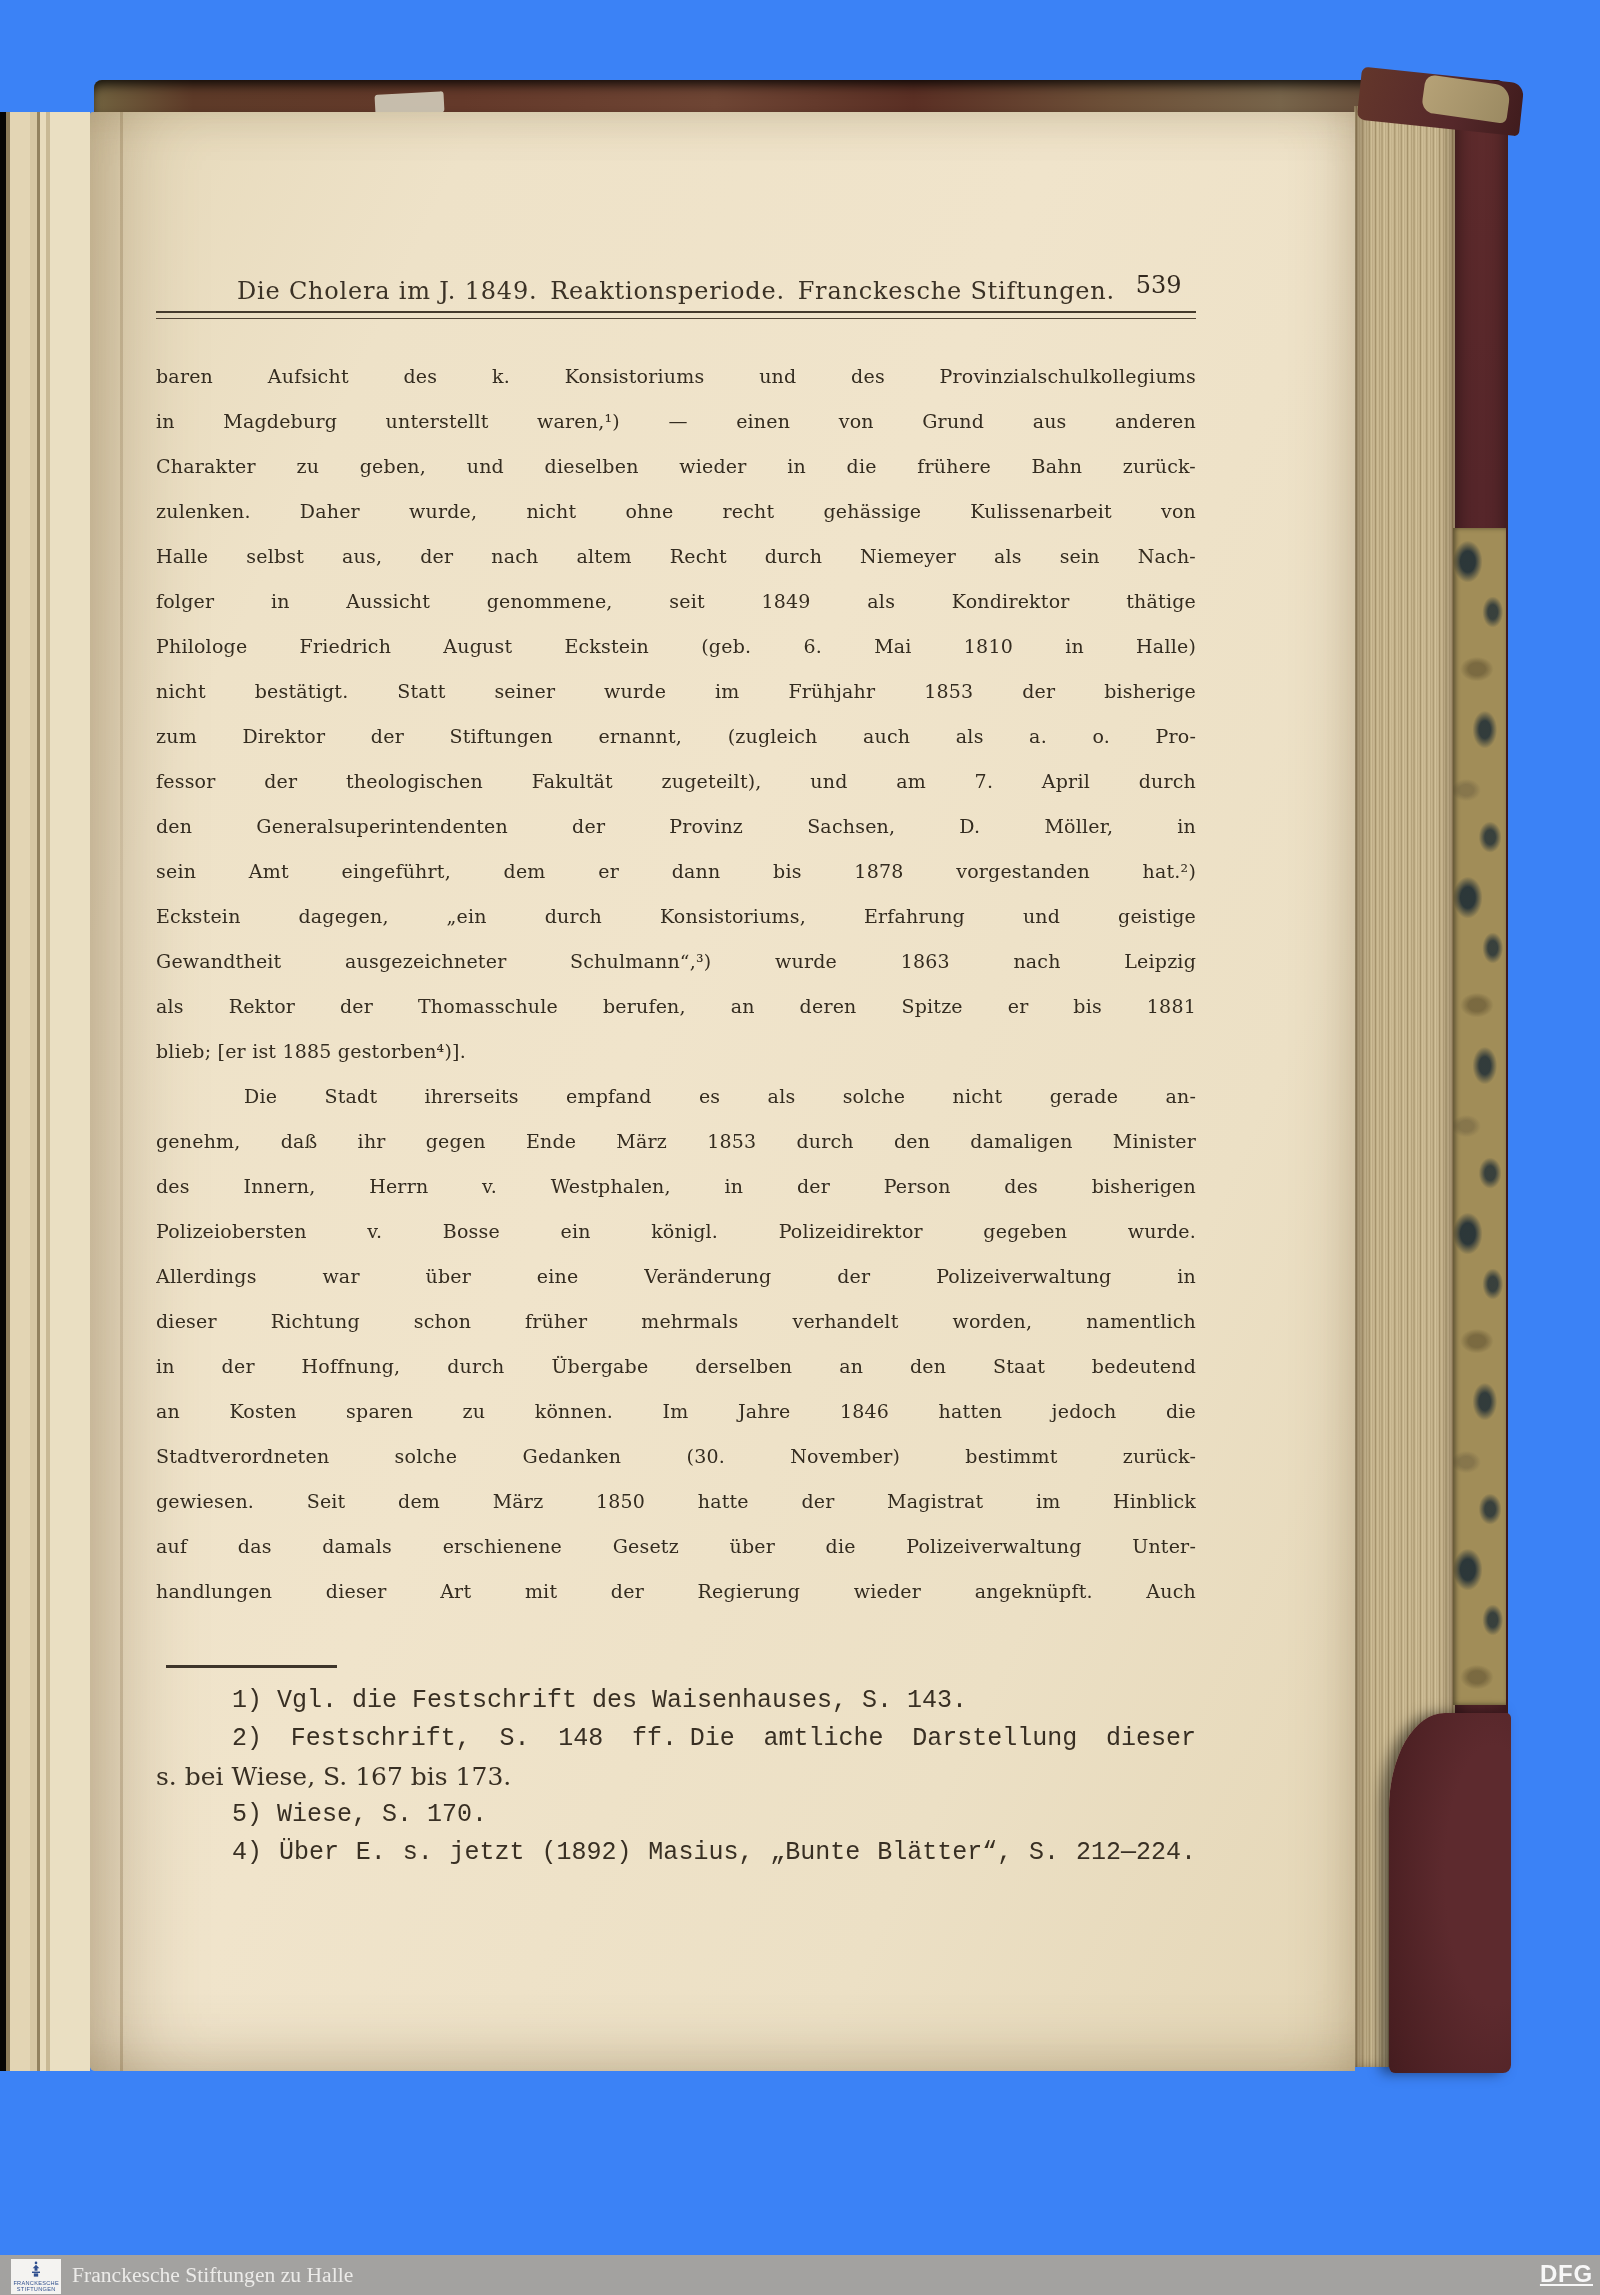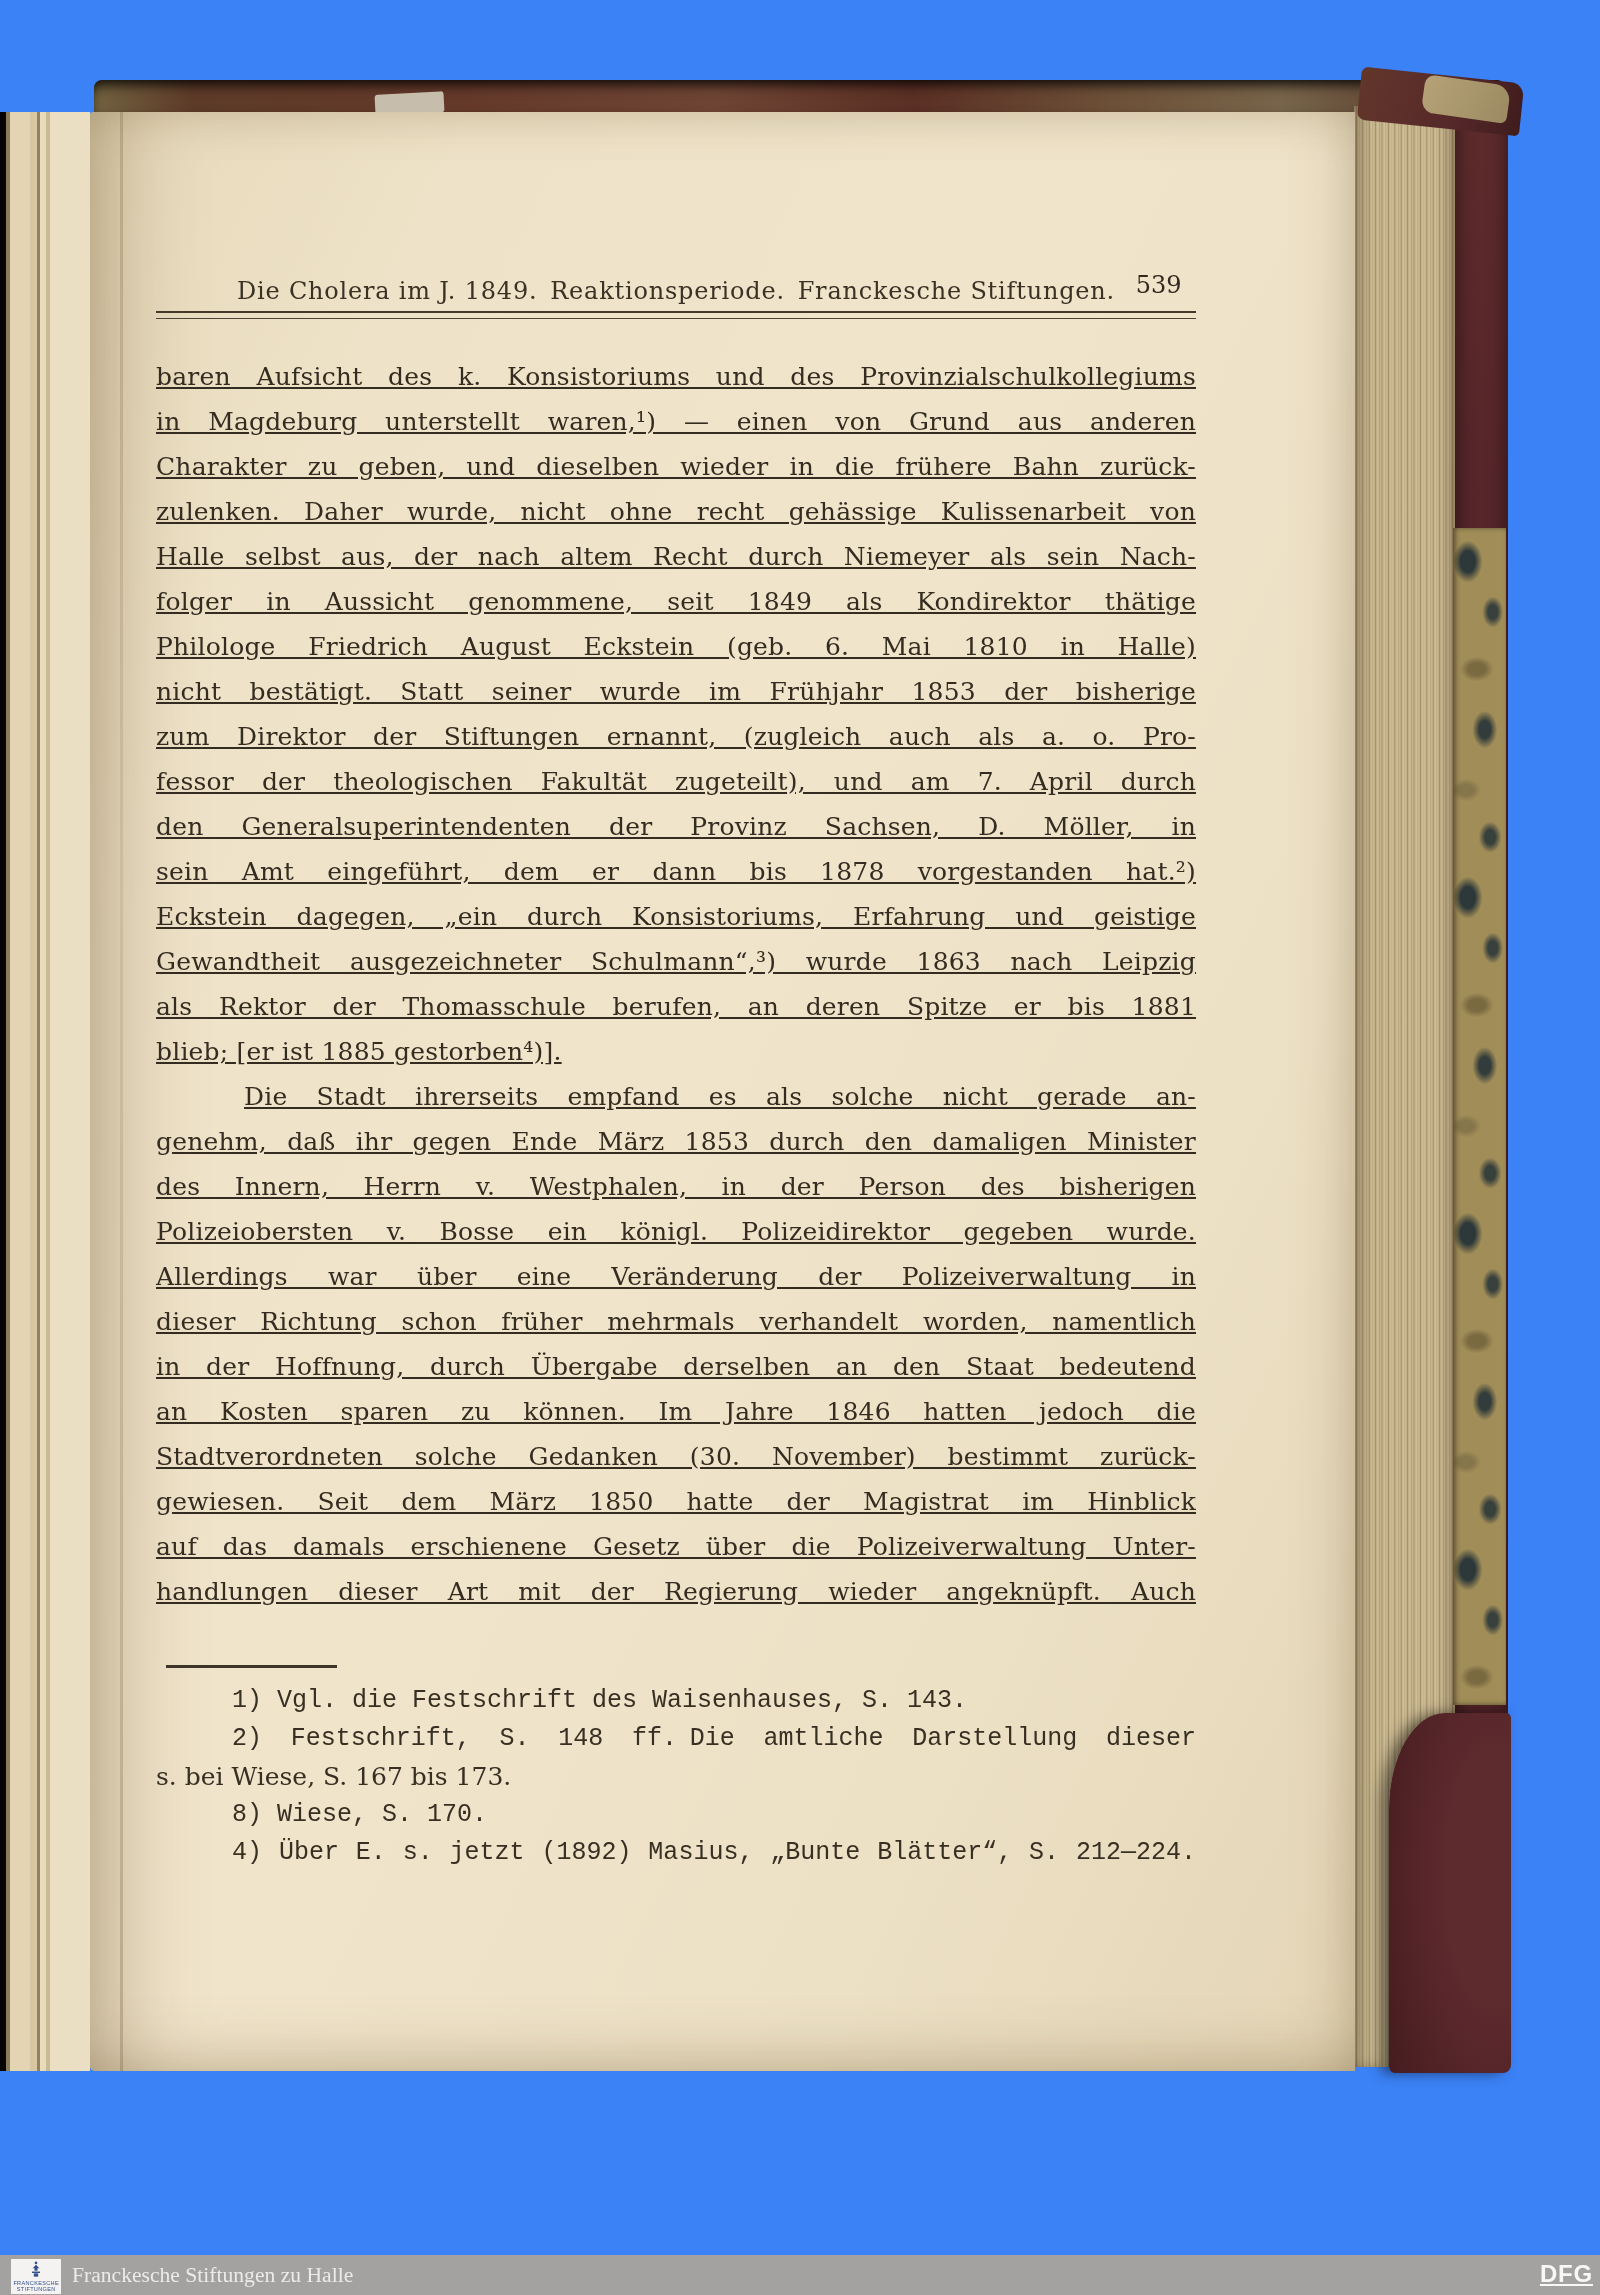--- a/index.html
+++ b/index.html
@@ -89,21 +89,21 @@
   .running-header { left:156px; top:271px; width:1040px; height:38px; }
   .header-title {
     position:absolute; left:0; right:0; top:6.4px; text-align:center;
     font-size:24px; letter-spacing:0.8px; color:#3b3226;
   }
   .page-number { position:absolute; right:14.4px; top:0; font-size:24px; color:#33291e; }
   .header-rule {
     left:156px; top:311px; width:1040px; height:4.8px;
     border-top:2.4px solid #43392b; border-bottom:1.6px solid #4e4233;
   }
-  .body-text { left:156px; top:354px; width:1040px; color:#342c20; font-size:25px; letter-spacing:0.2px;text-decoration:underline; }
+  .body-text { left:156px; top:354px; width:1040px; color:#342c20; font-size:19px; letter-spacing:0.2px; }
   .bl { height:45px; line-height:45px; text-align:justify; text-align-last:justify; overflow:hidden; }
   .bl.last { text-align-last:left; }
   .bl.indent { padding-left:88px; }
   .footnote-rule { left:166px; top:1665px; width:171px; height:0; border-top:3.2px solid #3e352a; }
   .footnotes { left:156px; top:1682px; width:1040px; color:#382f23; font-size:25px; }
   .fl { height:38px; line-height:38px; text-align:justify; text-align-last:justify; overflow:hidden; }
   .fl.short { text-align-last:left; }
   .fl.indent { padding-left:76px;font-family:Liberation Mono, monospace; }
 
   
@@ -176,21 +176,21 @@
     <div class="bl">auf das damals erschienene Gesetz über die Polizeiverwaltung Unter-</div>
     <div class="bl">handlungen dieser Art mit der Regierung wieder angeknüpft.  Auch</div>
   </div>
 
   <div class="abs footnote-rule"></div>
 
   <div class="abs footnotes">
     <div class="fl indent short">1) Vgl. die Festschrift des Waisenhauses, S. 143.</div>
     <div class="fl indent">2) Festschrift, S. 148 ff. Die amtliche Darstellung dieser Vorgänge</div>
     <div class="fl short">s. bei Wiese, S. 167 bis 173.</div>
-    <div class="fl indent short">8) Wiese, S. 170.</div>
+    <div class="fl indent short">5) Wiese, S. 170.</div>
     <div class="fl indent">4) Über E. s. jetzt (1892) Masius, „Bunte Blätter“, S. 212—224.</div>
   </div>
 
   <div class="abs footer-bar"></div>
   <div class="abs logo-box">
     <span>
       <svg width="16" height="16" viewBox="0 0 22 22">
         <circle cx="11" cy="2.6" r="1.8" fill="#31508f"></circle>
         <path d="M11 5 L15.5 10 L13 10 L13 13.5 L9 13.5 L9 10 L6.5 10 Z" fill="#31508f"></path>
         <rect x="5.5" y="14.5" width="11" height="2" fill="#31508f"></rect>

